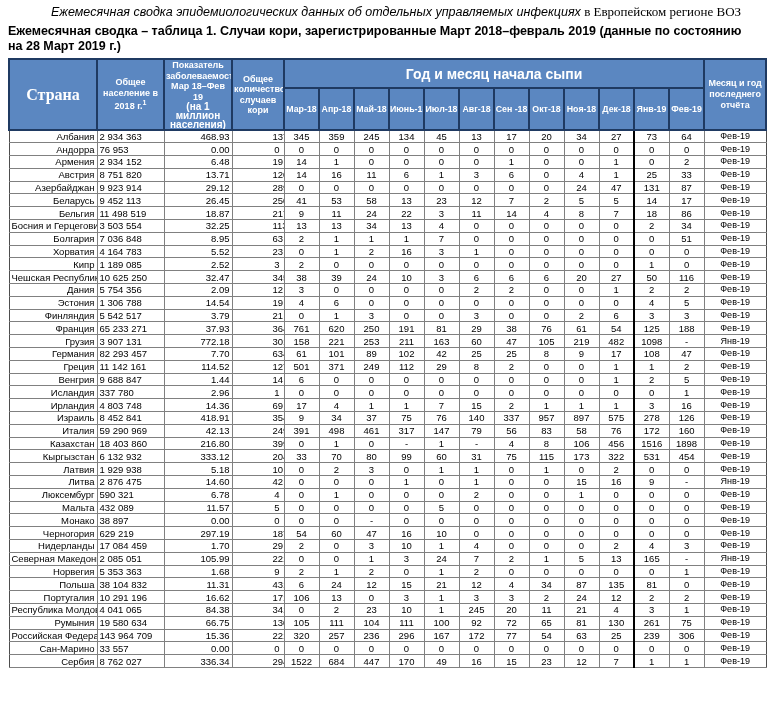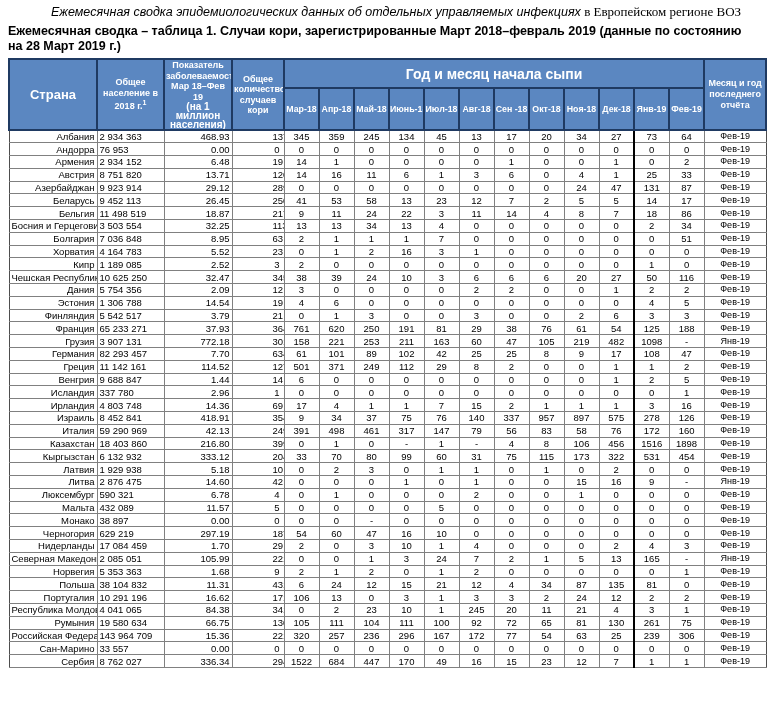--- a/index.html
+++ b/index.html
@@ -51,21 +51,21 @@
   thead th {
     background: #5b87c1;
     color: #ffffff;
     border: 2px solid #1f3a62;
     font-weight: bold;
     text-align: center;
     vertical-align: middle;
     padding: 0 1px;
     overflow: hidden;
   }
-  th.h-country { font-size: 13px; }
+  th.h-country { font-size: 16px; font-family: Liberation Serif, serif; }
   th.h-pop, th.h-rate, th.h-total { font-size: 9px; line-height: 10.5px; }
   th.h-rate .small-note { font-size: 10px; font-weight: bold; display: block; line-height: 9px; }
   th.h-group { font-size: 14px; height: 28px; }
   th.h-month { font-size: 8.8px; height: 40px; padding: 0; }
   th.h-last { font-size: 9px; line-height: 11px; }
   th sup { font-size: 7px; vertical-align: super; }
   
   tbody td {
     border: 1px solid #808080;
     font-size: 9.5px;

